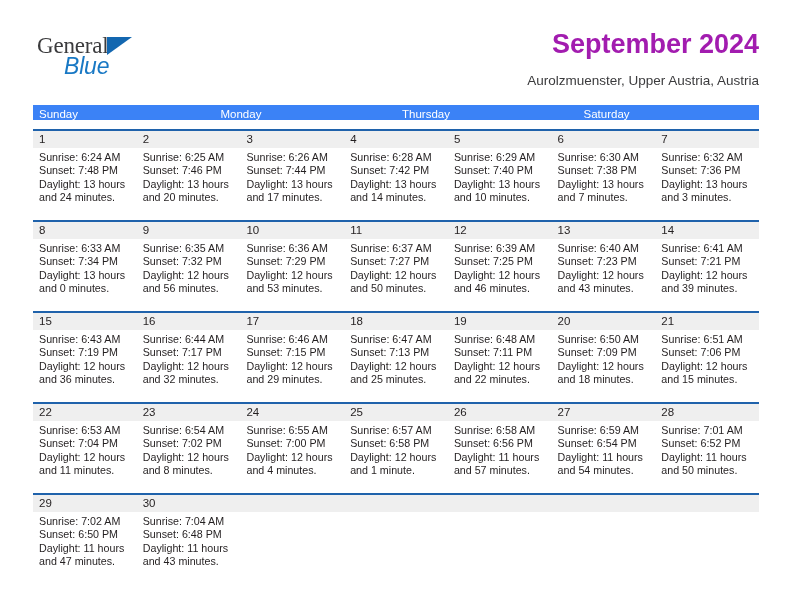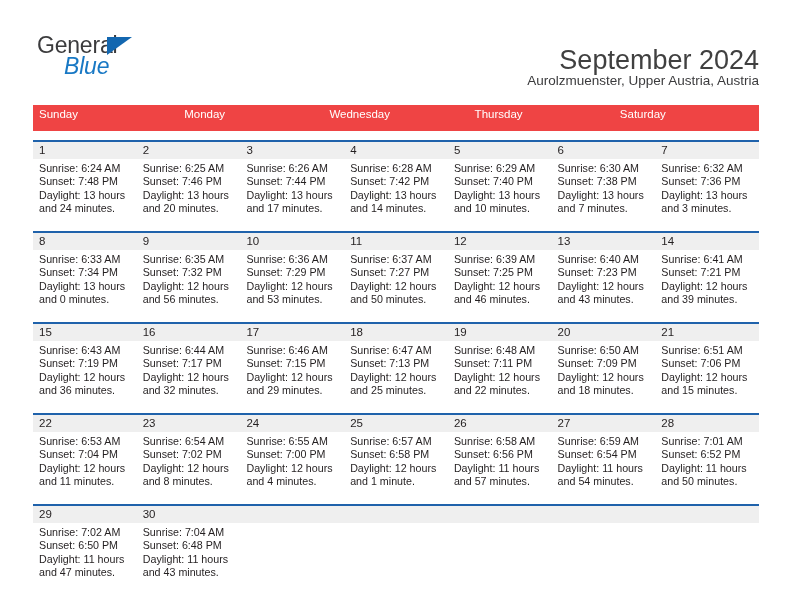--- a/index.html
+++ b/index.html
@@ -37,21 +37,21 @@
     height: 60px;
   }
   .logo-general {
     position: absolute;
     left: 4px;
     top: 0px;
     font-size: 23px;
     line-height: 23px;
     color: #3b3b3d;
     letter-spacing: -0.2px;
-    font-family: Liberation Sans, sans-serif;
+    font-family: Liberation Serif, serif;
   }
   .logo-tri {
     position: absolute;
     left: 74px;
     top: 3px;
     width: 0;
     height: 0;
     border-left: 25px solid #1367b0;
     border-bottom: 18px solid transparent;
   }
@@ -62,25 +62,25 @@
     font-size: 23px;
     line-height: 23px;
     color: #1878c4;
     letter-spacing: -0.2px;
     font-family: "Liberation Sans", sans-serif;
     font-style: italic;
   }
   .title {
     position: absolute;
     right: 0px;
-    top: 18px;
+    top: 2px;
     font-size: 27px;
     line-height: 32px;
-    color: #404040;
-    font-weight: normal;
+    color: #a21caf;
+    font-weight: bold;
     text-align: right;
     white-space: nowrap;
   }
   .subtitle {
     position: absolute;
     right: 0px;
     top: 46px;
     font-size: 13.5px;
     line-height: 17px;
     color: #3b3b3d;
@@ -90,22 +90,22 @@
 
   
   .calendar {
     position: absolute;
     left: 33px;
     top: 105px;
     width: 726px;
   }
   .weekdays {
     display: flex;
-    background: #ef4444;
-    height: 26px;
+    background: #3b82f6;
+    height: 15px;
   }
   .weekday {
     flex: 1 1 0;
     color: #ffffff;
     font-size: 11.5px;
     line-height: 19px;
     padding-left: 6px;
     box-sizing: border-box;
     white-space: nowrap;
     overflow: hidden;
@@ -167,21 +167,20 @@
 
     <div class="title">September 2024</div>
     <div class="subtitle">Aurolzmuenster, Upper Austria, Austria</div>
   </div>
 
   <div class="calendar">
 
     <div class="weekdays">
       <div class="weekday">Sunday</div>
       <div class="weekday">Monday</div>
-      <div class="weekday">Wednesday</div>
       <div class="weekday">Thursday</div>
       <div class="weekday">Saturday</div>
     </div>
 
     <div class="week">
       <div class="week-inner">
         <div class="daycell">
           <div class="daynum">1</div>
           <div class="details">
             <div>Sunrise: 6:24 AM</div>

